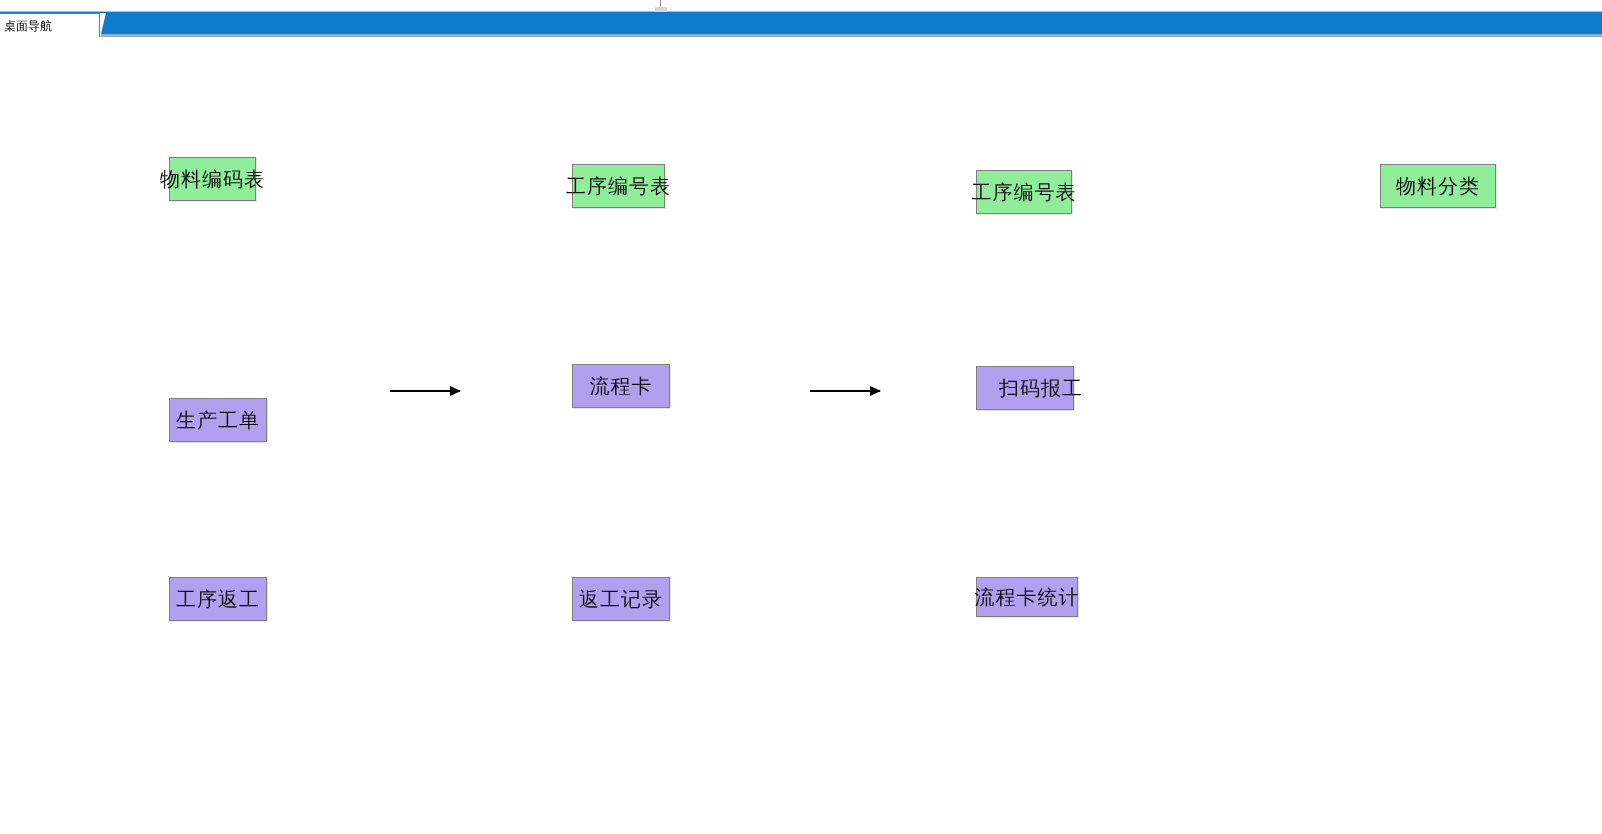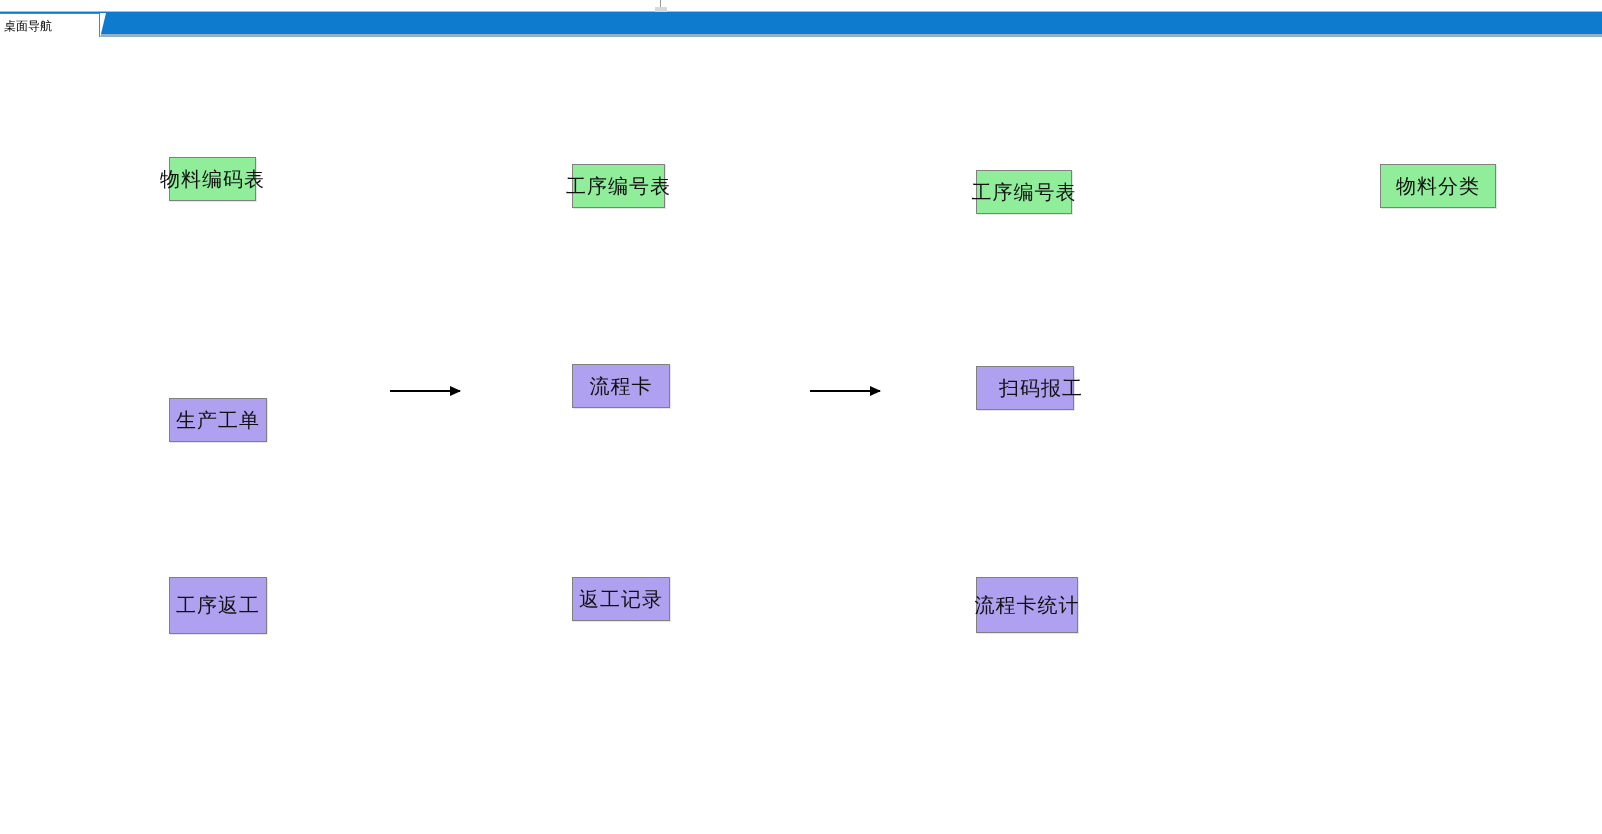--- a/index.html
+++ b/index.html
@@ -159,24 +159,24 @@
     </div>
     <div class="node purple" style="left: 169px; top: 329px; width: 98px; height: 44px; margin-top: 32px;">
       <span>生产工单</span>
     </div>
     <div class="node purple" style="left: 572px; top: 327px; width: 98px; height: 44px; align-items: center;">
       <span>流程卡</span>
     </div>
     <div class="node purple" style="left: 976px; top: 329px; width: 98px; height: 44px; padding-left: 32px;">
       <span>扫码报工</span>
     </div>
-    <div class="node purple" style="left: 169px; top: 540px; width: 98px; height: 57px;">
+    <div class="node purple" style="left: 169px; top: 540px; width: 98px; height: 44px;">
       <span>工序返工</span>
     </div>
     <div class="node purple" style="left: 572px; top: 540px; width: 98px; height: 44px;">
       <span>返工记录</span>
     </div>
-    <div class="node purple" style="left: 976px; top: 540px; width: 102px; height: 56px;">
+    <div class="node purple" style="left: 976px; top: 540px; width: 102px; height: 40px;">
       <span>流程卡统计</span>
     </div>
     <div class="arrow" style="left: 390px; top: 353px; width: 70px;"></div>
     <div class="arrow" style="left: 810px; top: 353px; width: 70px;"></div>
   </div>
 
 </body></html>

